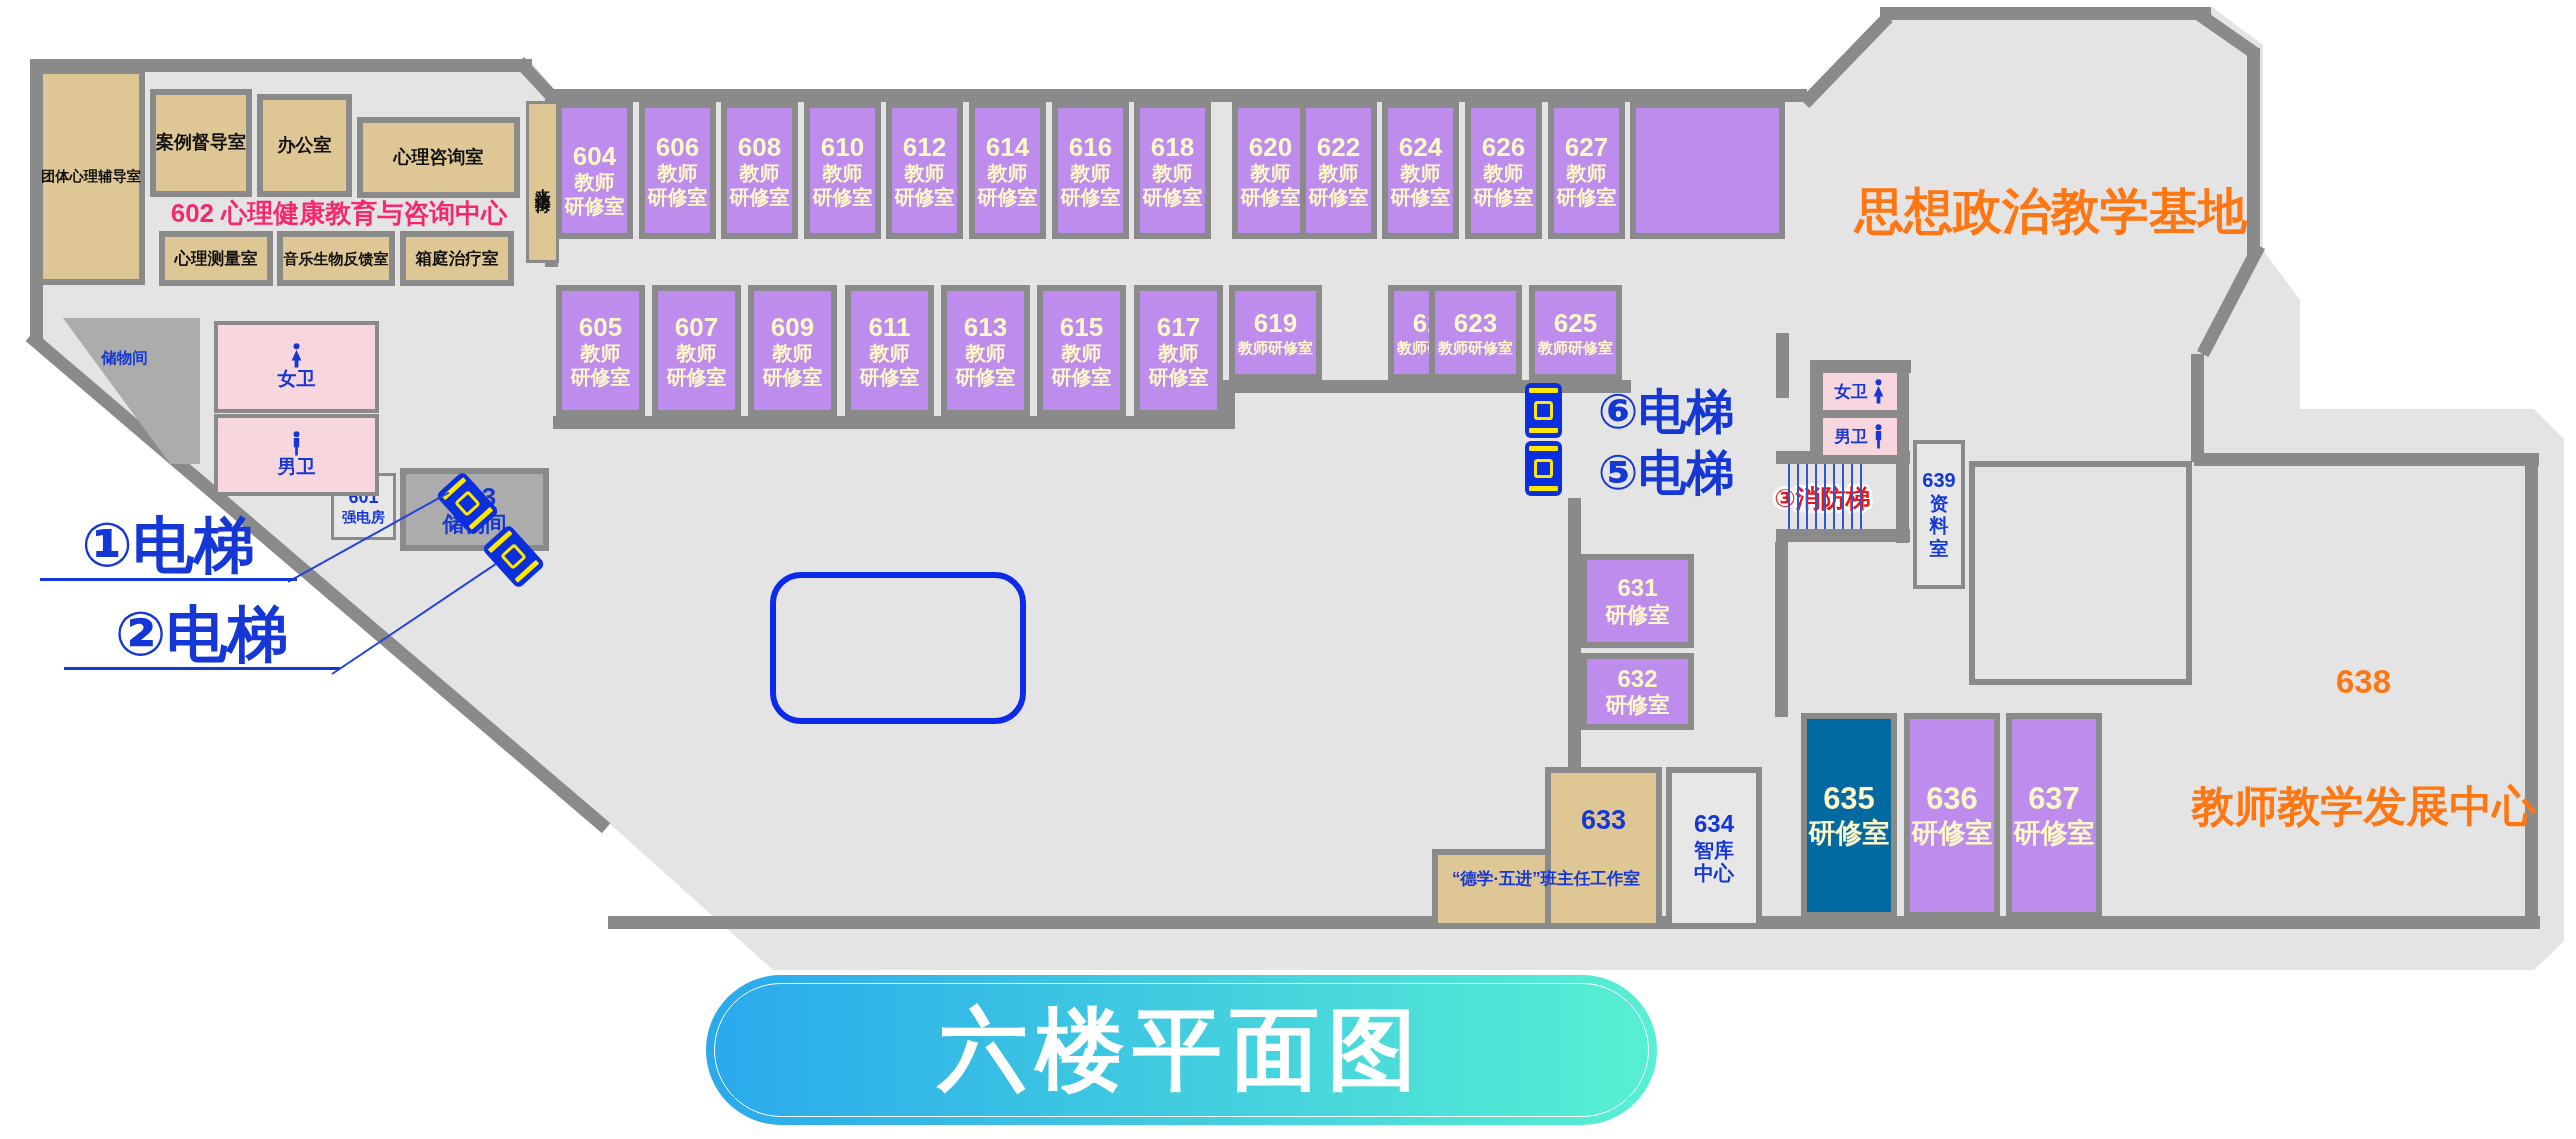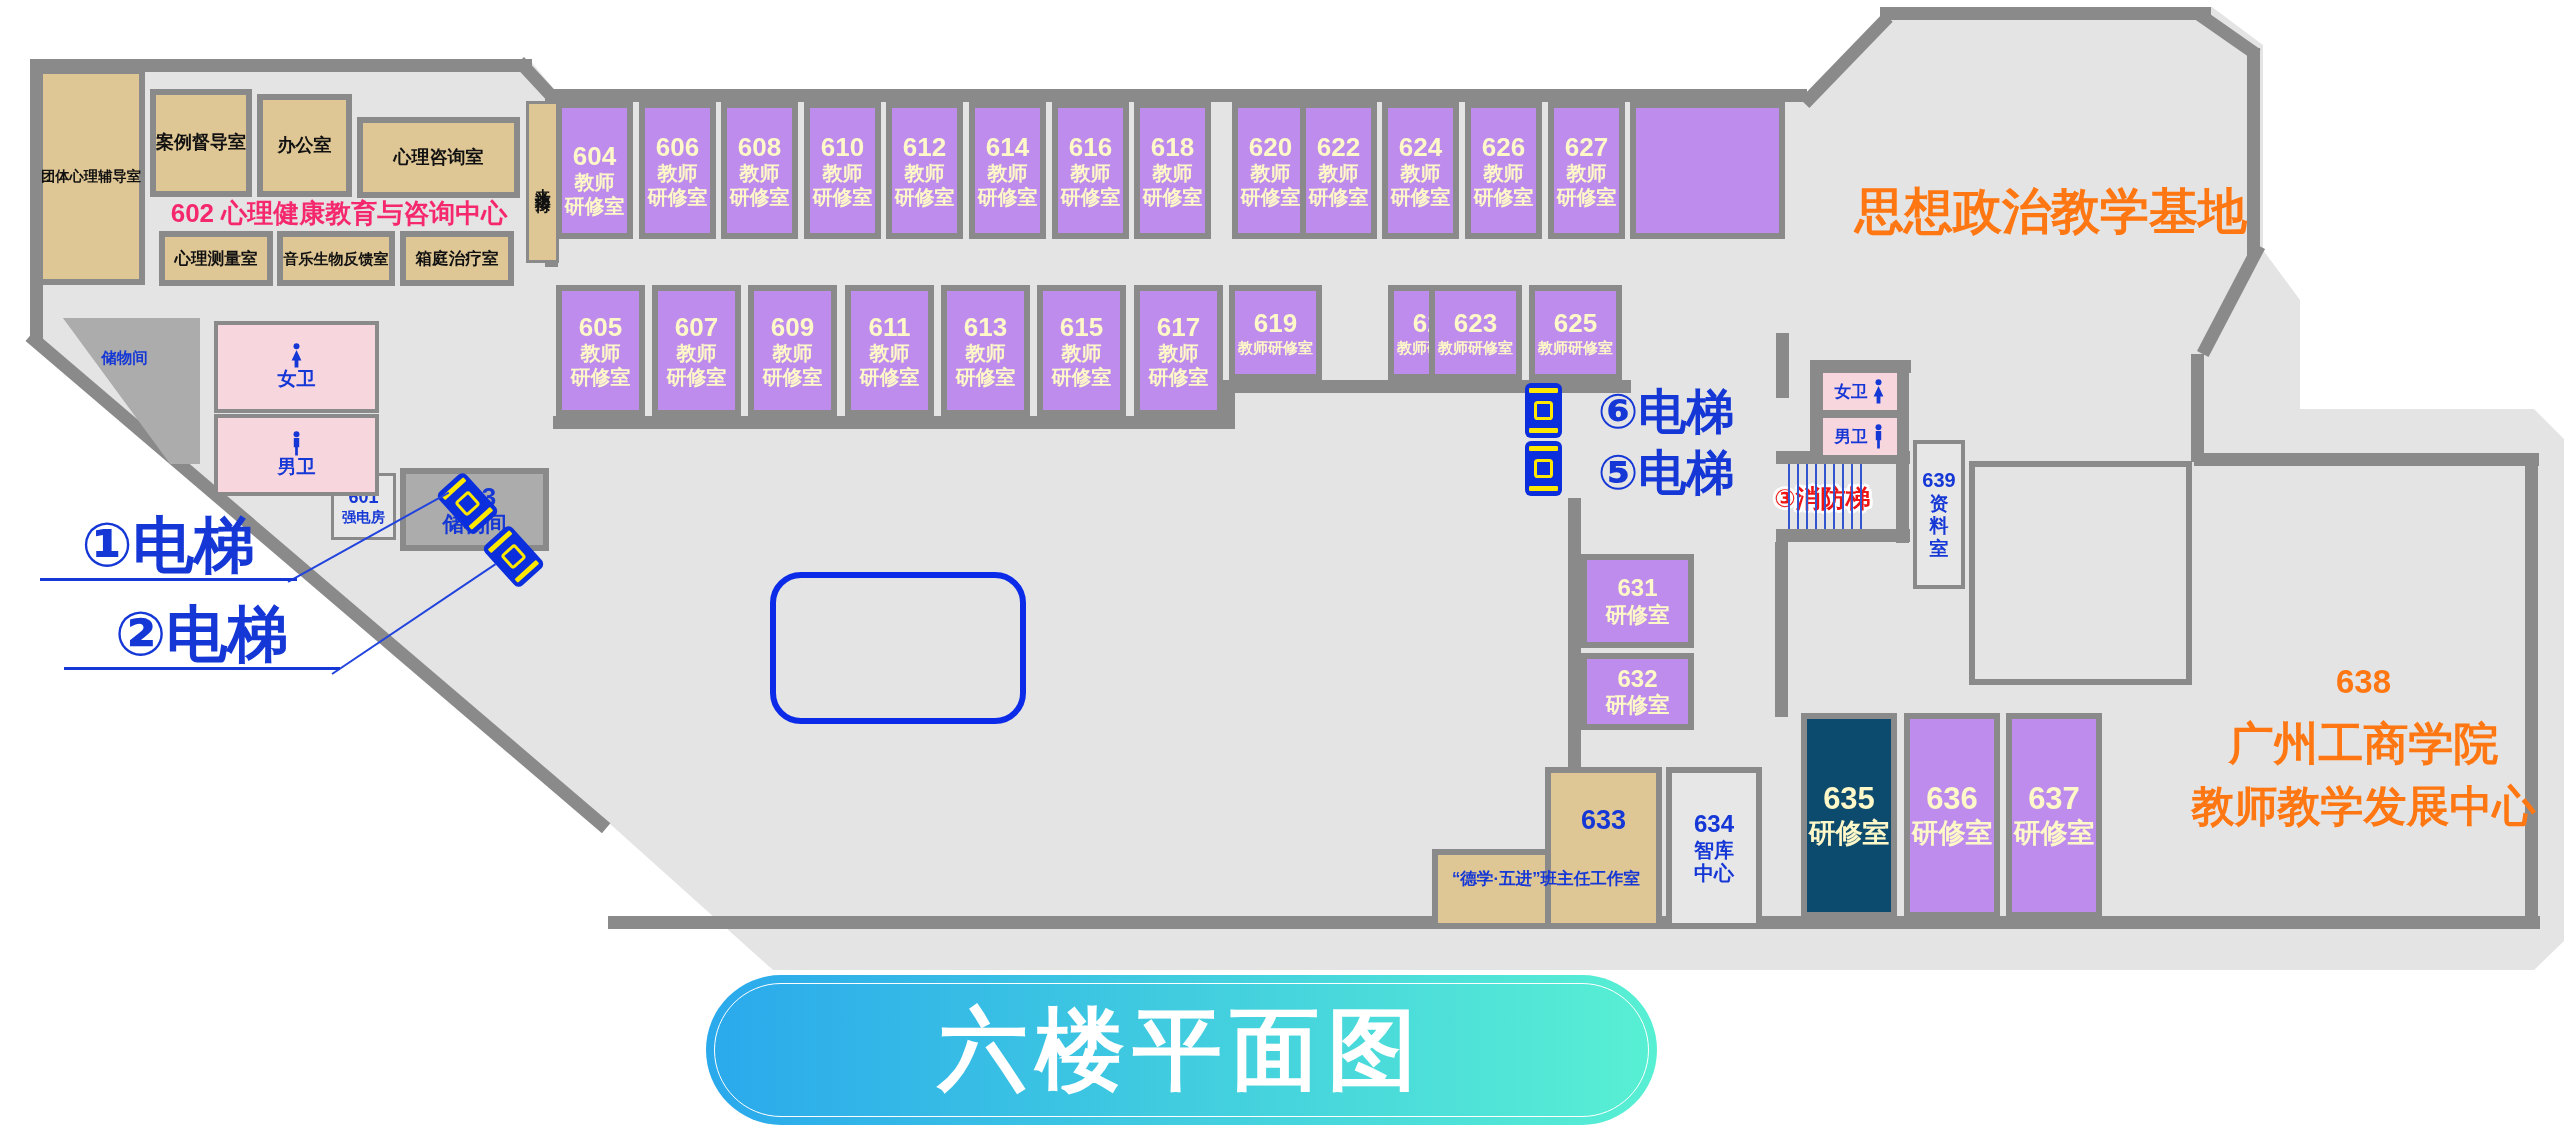--- a/index.html
+++ b/index.html
@@ -217,21 +217,21 @@
       <div class="rl" style="font-size: 15px;">教师研修室</div>
     </div>
     <div class="room" style="left: 1581px; top: 554px; width: 113px; height: 94px; background: rgb(189, 140, 236); color: rgb(255, 248, 200); border: 6px solid rgb(138, 138, 138);">
       <div class="rl" style="font-size: 24px;">631</div>
       <div class="rl" style="font-size: 21.4px;">研修室</div>
     </div>
     <div class="room" style="left: 1581px; top: 653px; width: 113px; height: 77px; background: rgb(189, 140, 236); color: rgb(255, 248, 200); border: 6px solid rgb(138, 138, 138);">
       <div class="rl" style="font-size: 24px;">632</div>
       <div class="rl" style="font-size: 21.4px;">研修室</div>
     </div>
-    <div class="room" style="left: 1801px; top: 713px; width: 96px; height: 205px; background: #0c4a6e; color: rgb(255, 248, 200); border: 6px solid rgb(138, 138, 138);">
+    <div class="room" style="left: 1801px; top: 713px; width: 96px; height: 205px; background: #0369a1; color: rgb(255, 248, 200); border: 6px solid rgb(138, 138, 138);">
       <div class="rl" style="font-size: 31px;">635</div>
       <div class="rl" style="font-size: 27px;">研修室</div>
     </div>
     <div class="room" style="left: 1904px; top: 713px; width: 96px; height: 205px; background: rgb(189, 140, 236); color: rgb(255, 248, 200); border: 6px solid rgb(138, 138, 138);">
       <div class="rl" style="font-size: 31px;">636</div>
       <div class="rl" style="font-size: 27px;">研修室</div>
     </div>
     <div class="room" style="left: 2006px; top: 713px; width: 96px; height: 205px; background: rgb(189, 140, 236); color: rgb(255, 248, 200); border: 6px solid rgb(138, 138, 138);">
       <div class="rl" style="font-size: 31px;">637</div>
       <div class="rl" style="font-size: 27px;">研修室</div>
@@ -287,21 +287,20 @@
           </svg></span>
       </div>
     </div>
     <div class="room" style="left: 1969px; top: 461px; width: 223px; height: 224px; background: rgb(228, 228, 228); color: rgb(20, 55, 214); border: 6px solid rgb(138, 138, 138);"></div>
     <div class="room" style="left: 1545px; top: 767px; width: 117px; height: 162px; background: rgb(223, 199, 149); color: rgb(20, 55, 214); border: 6px solid rgb(138, 138, 138);"></div>
     <div class="room" style="left: 1432px; top: 849px; width: 119px; height: 80px; background: rgb(223, 199, 149); color: rgb(20, 55, 214); border: 6px solid rgb(138, 138, 138);"></div>
     <div class="room" style="left: 51px; top: 318px; width: 149px; height: 146px; background: rgb(172, 172, 172); color: rgb(20, 55, 214); clip-path: polygon(8% 0%, 100% 0%, 100% 100%, 80% 100%);"></div>
     <div class="plabel" style="left: 137px; top: 197px; width: 404px; font-size: 26px; color: rgb(245, 40, 110);">602 心理健康教育与咨询中心</div>
     <div class="plabel" style="left: 1813px; top: 181px; width: 476px; font-size: 49px; color: rgb(255, 119, 18);">思想政治教学基地</div>
     <div class="plabel" style="left: 2188px; top: 661px; width: 351px; font-size: 33px; color: rgb(255, 119, 18);">638</div>
-    <div class="plabel" style="left: 2176px; top: 716px; width: 375px; font-size: 45px; color: rgb(255, 119, 18);">广州工商学院</div>
     <div class="plabel" style="left: 37px; top: 507px; width: 262px; font-size: 61px; color: rgb(20, 55, 214);">①电梯</div>
     <div class="plabel" style="left: 2176px; top: 780px; width: 375px; font-size: 43px; color: rgb(255, 119, 18);">教师教学发展中心</div>
     <div class="plabel" style="left: 62px; top: 596px; width: 279px; font-size: 61px; color: rgb(20, 55, 214);">②电梯</div>
     <div class="plabel" style="left: 1571px; top: 382px; width: 190px; font-size: 48px; color: rgb(20, 55, 214);">⑥电梯</div>
     <div class="plabel" style="left: 1571px; top: 443px; width: 190px; font-size: 48px; color: rgb(20, 55, 214);">⑤电梯</div>
     <div class="plabel halo" style="left: 1742px; top: 483px; width: 161px; font-size: 25px; color: rgb(238, 20, 20);">③消防梯</div>
     <div class="plabel" style="left: 1545px; top: 804px; width: 117px; font-size: 27px; color: rgb(20, 55, 214);">633</div>
     <div class="plabel" style="left: 1427px; top: 869px; width: 238px; font-size: 16.6px; color: rgb(20, 55, 214);">“德学·五进”班主任工作室</div>
     <div class="plabel" style="left: 71px; top: 348px; width: 107px; font-size: 15.5px; color: rgb(20, 55, 214);">储物间</div>
     <div class="lift" style="left: 449px; top: 476px; transform: rotate(-42deg);">

